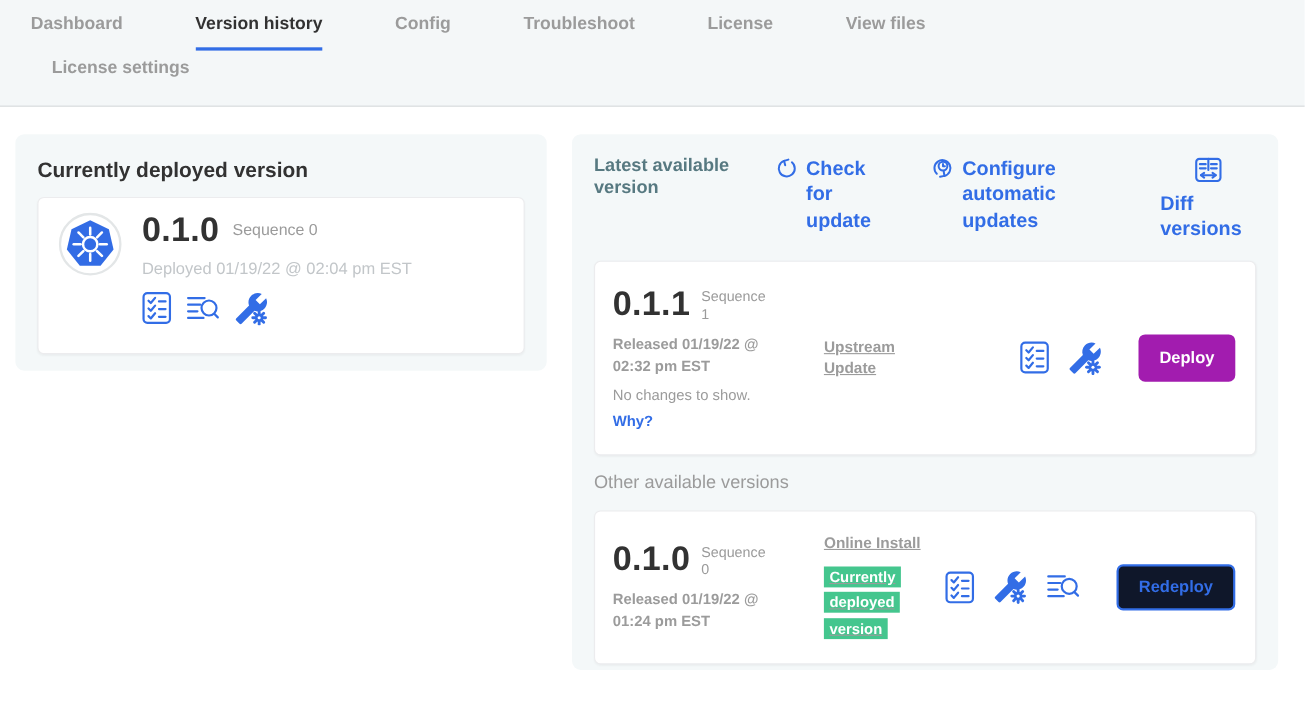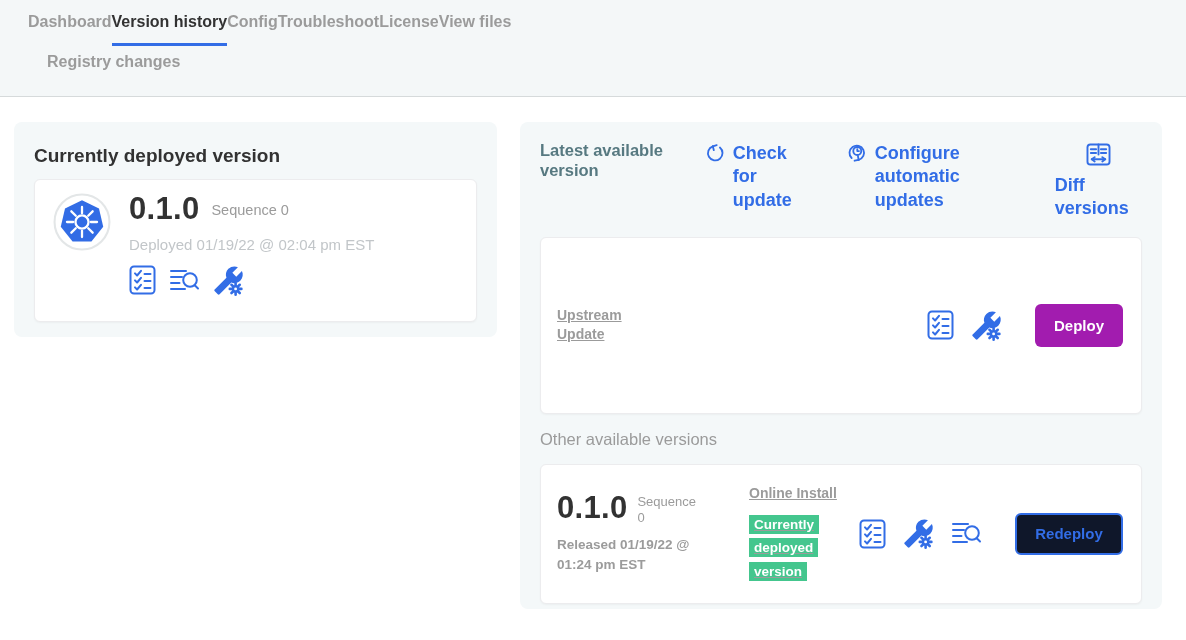--- a/index.html
+++ b/index.html
@@ -10,21 +10,21 @@
     position:relative;
     overflow:hidden;
     color:#323232;
   }
   
   .nav {
     position:absolute; top:0; left:0; width:1186px; height:97px;
     background:#f4f7f8;
     border-bottom:1px solid #d6dadb;
   }
-  .tabs-row { display:flex; padding:13px 0 0 28px;align-items:flex-end; }
+  .tabs-row { display:flex; gap:66px; padding:13px 0 0 28px;align-items:flex-end; }
   .tab {
     font-size:16px; font-weight:600; color:#9b9b9b;
     padding-bottom:12px; border-bottom:3px solid transparent;
     cursor:pointer; white-space:nowrap;
   }
   .tab.active { color:#323232; font-weight:700; border-bottom-color:#326de6; }
   .tabs-row2 { padding:7px 0 0 47px; display:flex; }
   
   .left-card {
     position:absolute; left:14px; top:122px; width:483px; height:215px;
@@ -98,21 +98,21 @@
 <div class="nav">
   <div class="tabs-row">
     <div class="tab">Dashboard</div>
     <div class="tab active">Version history</div>
     <div class="tab">Config</div>
     <div class="tab">Troubleshoot</div>
     <div class="tab">License</div>
     <div class="tab">View files</div>
   </div>
   <div class="tabs-row2">
-    <div class="tab">Registry changes</div>
+    <div class="tab">License settings</div>
   </div>
 </div>
 
 <div class="left-card">
   <h1>Currently deployed version</h1>
   <div class="deployed-box">
     <span>
       <svg width="58" height="58" viewBox="0 0 56 56">
         <circle cx="28" cy="28" r="26.5" fill="#ffffff" stroke="#e3e6e7" stroke-width="2"></circle>
         <polygon points="28,7 44.4,14.9 48.5,32.7 37.1,46.9 18.9,46.9 7.5,32.7 11.6,14.9" fill="#326ce5"></polygon>
@@ -210,20 +210,29 @@
           <path d="M6 17h14"></path>
           <path d="M6 17l3-2.2M6 17l3 2.2"></path>
             <path d="M20 17l-3-2.2M20 17l-3 2.2"></path>
         </svg>
         <span>Diff versions</span>
       </div>
     </div>
   </div>
 
   <div class="vrow vrow1">
+    <div class="col1">
+      <div class="ver-line">
+        <span class="ver-num">0.1.1</span>
+        <span class="seq-wrap">Sequence 1</span>
+      </div>
+      <div class="released">Released 01/19/22 @ 02:32 pm EST</div>
+      <div class="changes">No changes to show.</div>
+      <div class="why">Why?</div>
+    </div>
     <div class="col2">Upstream Update</div>
     <div class="row-icons">
       <svg class="ic" width="27" height="30" viewBox="0 0 27 30">
         <rect x="1.5" y="1.5" width="24" height="27" rx="3.5"></rect>
         <path d="M6 8.4l2.1 2.1L12 5.8"></path>
           <path d="M15.5 9h6"></path>
         <path d="M6 15.4l2.1 2.1L12 12.8"></path>
           <path d="M15.5 16h6"></path>
         <path d="M6 22.4l2.1 2.1L12 19.8"></path>
           <path d="M15.5 23h6"></path>

